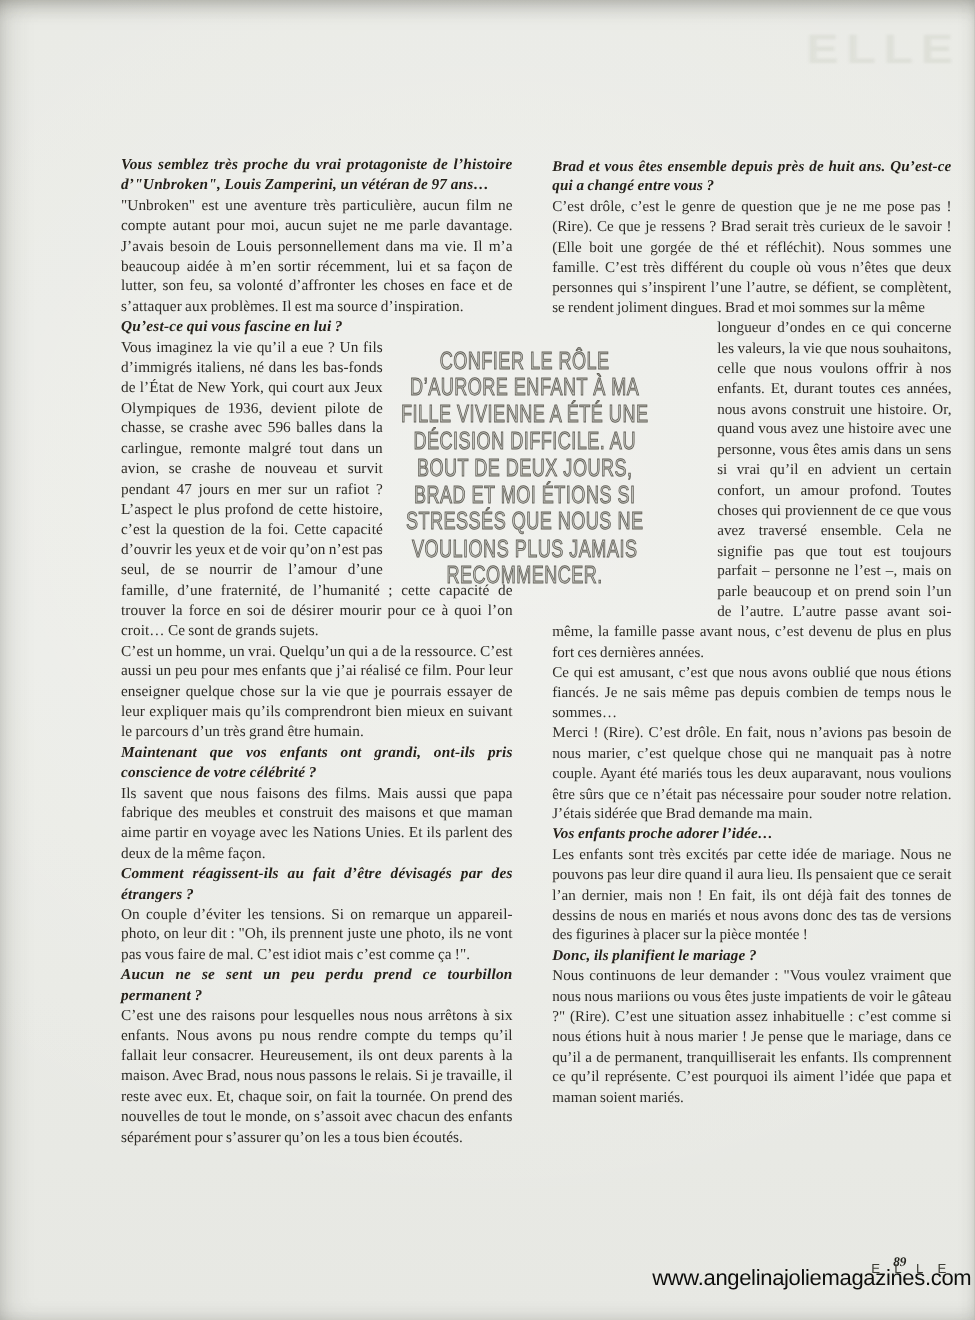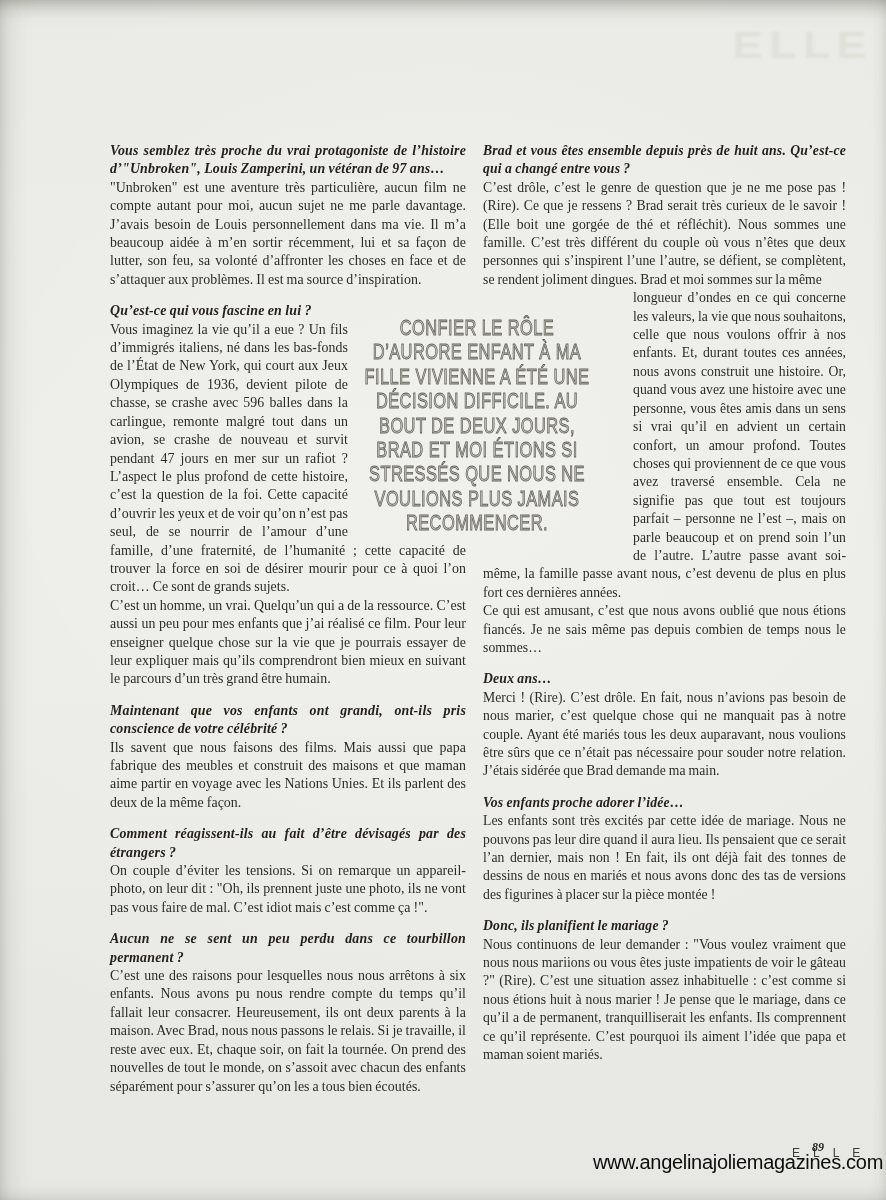--- a/index.html
+++ b/index.html
@@ -29,26 +29,26 @@
   }
   .col {
     position:absolute; top:142px;
     text-align:justify;
     font-size:13.9px; line-height:18.4px;
     letter-spacing:0.05px; word-spacing:-0.5px;
     color:#2e2b26;
     hyphens:auto; -webkit-hyphens:auto;
   }
   .col-left  { left:110px; width:356px; }
-  .col-right { left:483px; width:363px; font-size:13.7px; }
+  .col-right { left:502px; width:363px; font-size:13.7px; }
   .col p { margin:0; }
   .col p.q {
     font-weight:700; font-style:italic;
     color:#26221b;
-    margin-top:13px;
+    margin-top:0;
     letter-spacing:0.2px;
   }
   .col p.q:first-child { margin-top:0; }
   .col p.cont { margin-top:0; }
   .spacer-right { float:right; width:118px; height:218px; }
   .spacer-left  { float:left;  width:142px; height:266px; margin-right:8px; }
   .pullquote {
     position:absolute; left:297px; top:316px; width:360px;
     transform:scaleX(0.73); transform-origin:50% 0;
     text-align:center;
@@ -89,30 +89,29 @@
   <div class="col col-left">
     <p class="q">Vous semblez très proche du vrai protagoniste de l’histoire d’"Unbroken", Louis Zamperini, un vétéran de 97 ans…</p>
     <p class="a">"Unbroken" est une aventure très particulière, aucun film ne compte autant pour moi, aucun sujet ne me parle davantage. J’avais besoin de Louis personnellement dans ma vie. Il m’a beaucoup aidée à m’en sortir récemment, lui et sa façon de lutter, son feu, sa volonté d’affronter les choses en face et de s’attaquer aux problèmes. Il est ma source d’inspiration.</p>
     <p class="q">Qu’est-ce qui vous fascine en lui ?</p>
     <p class="a"><span class="spacer-right"></span><span>Vous imaginez la vie qu’il a eue ? Un fils d’immigrés italiens, né dans les bas-fonds de l’État de New York, qui court aux Jeux Olympiques de 1936, devient pilote de chasse, se crashe avec 596 balles dans la carlingue, remonte malgré tout dans un avion, se crashe de nouveau et survit pendant 47 jours en mer sur un rafiot ? L’aspect le plus profond de cette histoire, c’est la question de la foi. Cette capacité d’ouvrir les yeux et de voir qu’on n’est pas seul, de se nourrir de l’amour d’une famille, d’une fraternité, de l’humanité ; cette capacité de trouver la force en soi de désirer mourir pour ce à quoi l’on croit… Ce sont de grands sujets.</span></p>
     <p class="a">C’est un homme, un vrai. Quelqu’un qui a de la ressource. C’est aussi un peu pour mes enfants que j’ai réalisé ce film. Pour leur enseigner quelque chose sur la vie que je pourrais essayer de leur expliquer mais qu’ils comprendront bien mieux en suivant le parcours d’un très grand être humain.</p>
     <p class="q">Maintenant que vos enfants ont grandi, ont-ils pris conscience de votre célébrité ?</p>
     <p class="a">Ils savent que nous faisons des films. Mais aussi que papa fabrique des meubles et construit des maisons et que maman aime partir en voyage avec les Nations Unies. Et ils parlent des deux de la même façon.</p>
     <p class="q">Comment réagissent-ils au fait d’être dévisagés par des étrangers ?</p>
     <p class="a">On couple d’éviter les tensions. Si on remarque un appareil-photo, on leur dit : "Oh, ils prennent juste une photo, ils ne vont pas vous faire de mal. C’est idiot mais c’est comme ça !".</p>
-    <p class="q">Aucun ne se sent un peu perdu dans ce tourbillon permanent ?</p>
+    <p class="q">Aucun ne se sent un peu perdu prend ce tourbillon permanent ?</p>
     <p class="a">C’est une des raisons pour lesquelles nous nous arrêtons à six enfants. Nous avons pu nous rendre compte du temps qu’il fallait leur consacrer. Heureusement, ils ont deux parents à la maison. Avec Brad, nous nous passons le relais. Si je travaille, il reste avec eux. Et, chaque soir, on fait la tournée. On prend des nouvelles de tout le monde, on s’assoit avec chacun des enfants séparément pour s’assurer qu’on les a tous bien écoutés.</p>
   </div>
 
   <div class="col col-right">
     <p class="q">Brad et vous êtes ensemble depuis près de huit ans. Qu’est-ce qui a changé entre vous ?</p>
     <p class="a">C’est drôle, c’est le genre de question que je ne me pose pas ! (Rire). Ce que je ressens ? Brad serait très curieux de le savoir ! (Elle boit une gorgée de thé et réfléchit). Nous sommes une famille. C’est très différent du couple où vous n’êtes que deux personnes qui s’inspirent l’une l’autre, se défient, se complètent, se rendent joliment dingues. Brad et moi sommes sur la même</p>
     <p class="a cont"><span class="spacer-left"></span><span>longueur d’ondes en ce qui concerne les valeurs, la vie que nous souhaitons, celle que nous voulons offrir à nos enfants. Et, durant toutes ces années, nous avons construit une histoire. Or, quand vous avez une histoire avec une personne, vous êtes amis dans un sens si vrai qu’il en advient un certain confort, un amour profond. Toutes choses qui proviennent de ce que vous avez traversé ensemble. Cela ne signifie pas que tout est toujours parfait – personne ne l’est –, mais on parle beaucoup et on prend soin l’un de l’autre. L’autre passe avant soi-même, la famille passe avant nous, c’est devenu de plus en plus fort ces dernières années.</span></p>
     <p class="a">Ce qui est amusant, c’est que nous avons oublié que nous étions fiancés. Je ne sais même pas depuis combien de temps nous le sommes…</p>
-    <p class="q">Deux ans…</p>
     <p class="a">Merci ! (Rire). C’est drôle. En fait, nous n’avions pas besoin de nous marier, c’est quelque chose qui ne manquait pas à notre couple. Ayant été mariés tous les deux auparavant, nous voulions être sûrs que ce n’était pas nécessaire pour souder notre relation. J’étais sidérée que Brad demande ma main.</p>
     <p class="q">Vos enfants proche adorer l’idée…</p>
     <p class="a">Les enfants sont très excités par cette idée de mariage. Nous ne pouvons pas leur dire quand il aura lieu. Ils pensaient que ce serait l’an dernier, mais non ! En fait, ils ont déjà fait des tonnes de dessins de nous en mariés et nous avons donc des tas de versions des figurines à placer sur la pièce montée !</p>
     <p class="q">Donc, ils planifient le mariage ?</p>
     <p class="a">Nous continuons de leur demander : "Vous voulez vraiment que nous nous mariions ou vous êtes juste impatients de voir le gâteau ?" (Rire). C’est une situation assez inhabituelle : c’est comme si nous étions huit à nous marier ! Je pense que le mariage, dans ce qu’il a de permanent, tranquilliserait les enfants. Ils comprennent ce qu’il représente. C’est pourquoi ils aiment l’idée que papa et maman soient mariés.</p>
   </div>
 
   <div class="pullquote">
     <div>CONFIER LE RÔLE</div>
     <div>D’AURORE ENFANT À MA</div>

